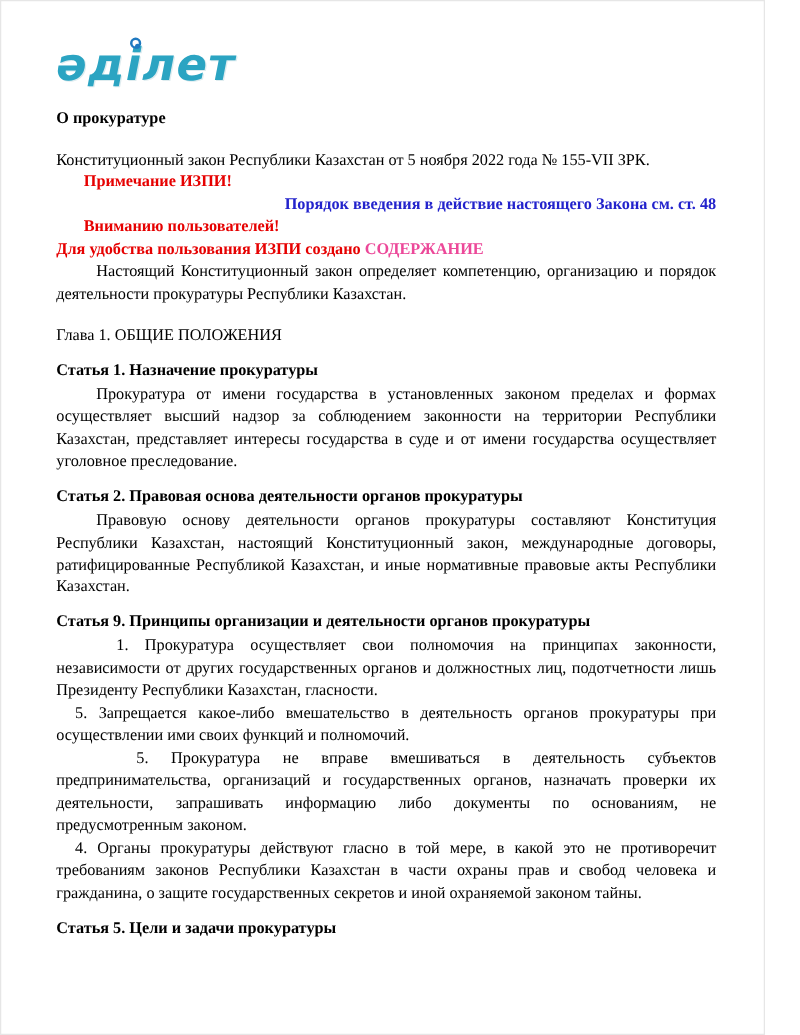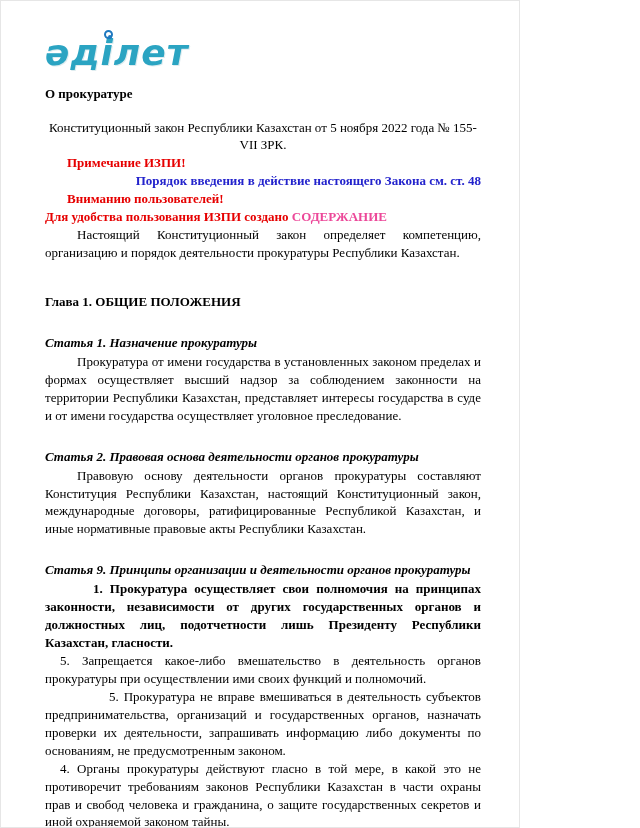--- a/index.html
+++ b/index.html
@@ -5,21 +5,21 @@
   * { box-sizing: border-box; }
   html, body { margin: 0; padding: 0; }
   body {
     width: 640px;
     height: 828px;
     background: #ffffff;
     font-family: "Liberation Serif", "DejaVu Serif", serif;
     color: #000000;
   }
   .page {
-    width: 520px;
+    width: 612px;
     height: 828px;
     padding: 30px 38px 16px 44px;
     border: 1px solid #e6e6e6;
     overflow: hidden;
     background: #ffffff;
   }
 
   
   .logo {
     display: inline-block;
@@ -58,32 +58,32 @@
   }
 
   
   .doc { font-size: 13px; line-height: 1.38; }
   .doc p, .doc h1, .doc h2, .doc h3 {
     margin: 0;
     font-size: 13px;
     line-height: 1.38;
   }
   h1.doc-title { font-weight: bold; margin: 0 0 16px 0; }
-  .law-line { margin: 0 0 3px 0; text-align: center; }
+  .law-line { margin: 0 0 3px 0; }
   .note-red   { color: #e60000; font-weight: bold; margin: 0 0 1px 0; }
   .note-blue  { color: #2323cc; font-weight: bold; margin: 0 0 1px 0; cursor: pointer; text-align: right; }
   .contents-link { color: #ec4899; font-weight: bold; cursor: pointer; }
   .jp { text-align: justify; }
   .ind-sm { text-indent: 15px; }
   .ind-md { text-indent: 32px; }
-  .ind-lg { text-indent: 48px; font-weight: bold; }
+  .ind-lg { text-indent: 48px; }
   .ind-xl { text-indent: 64px; }
   .ind-note { text-indent: 22px; }
-  h2.chapter { font-weight: bold; margin: 31px 0 0 0; }
-  h3.article { font-weight: bold; margin: 23px 0 1px 0; font-style: italic; }
+  h2.chapter { font-weight: normal; margin: 15px 0 0 0; }
+  h3.article { font-weight: bold; margin: 10px 0 1px 0; }
   .preamble { margin-top: 2px; }
 </style>
 </head>
 <body>
 
 <div class="page">
 
   <div class="logo">
     <span>әд</span><span class="lg-i"><span class="lg-dot"></span><span>і</span></span><span>лет</span>
   </div>

